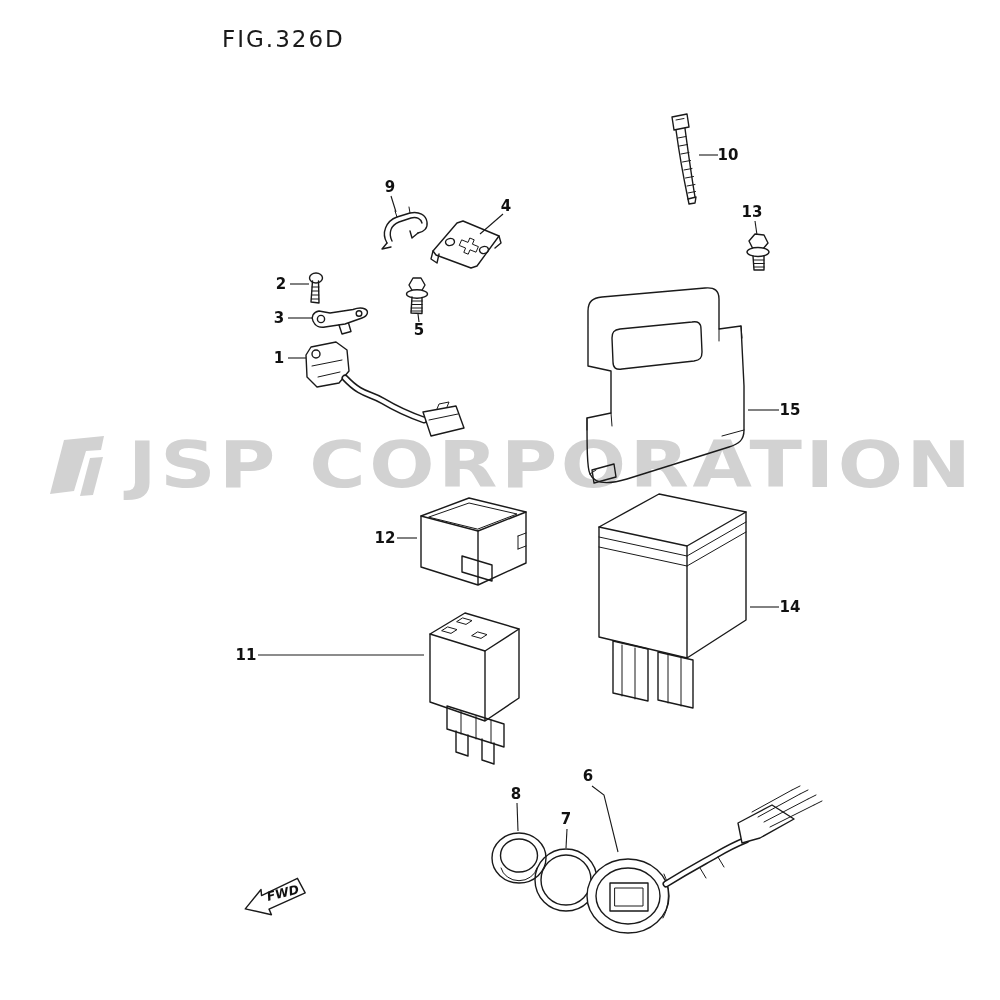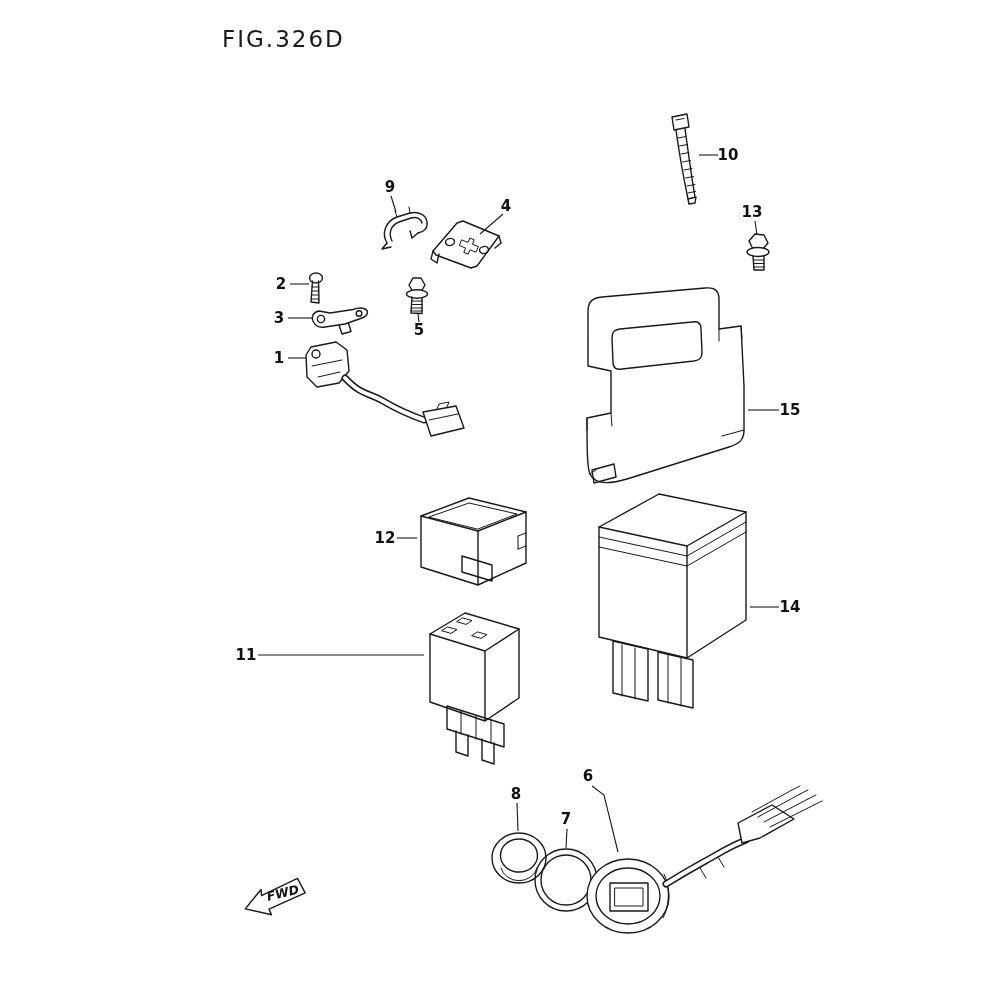--- a/index.html
+++ b/index.html
@@ -31,20 +31,27 @@
   text.plbl{font-family:"DejaVu Sans",sans-serif;font-size:15px;font-weight:bold;fill:#111;text-anchor:middle;}
   text.fwd{font-family:"DejaVu Sans",sans-serif;font-style:italic;font-weight:bold;font-size:12.5px;fill:#111;}
 </style>
 </head>
 <body>
 
 <div class="page">
 
   <div class="fig-title">FIG.326D</div>
 
+  <div class="watermark">
+    <svg class="wm-logo" width="74" height="66" viewBox="0 0 74 66">
+      <path d="M4,62 L18,8 L58,4 L55,18 L40,19 L28,59 Z"></path>
+      <path d="M34,64 L44,26 L57,25 L47,63 Z"></path>
+    </svg>
+    <span class="wm-text">JSP CORPORATION</span>
+  </div>
 
   <svg class="art" width="1000" height="1000" viewBox="0 0 1000 1000">
 
     <g>
       <ellipse class="fw" cx="316" cy="278" rx="6.5" ry="5"></ellipse>
       <path class="ln" d="M312.5,281 L311,302 L319,303 L318.5,281"></path>
       <path class="ln thin" d="M312,287 h7 M311.8,291 h7 M311.5,295 h7.3 M311.3,299 h7.5"></path>
     </g>
 
     <g>

